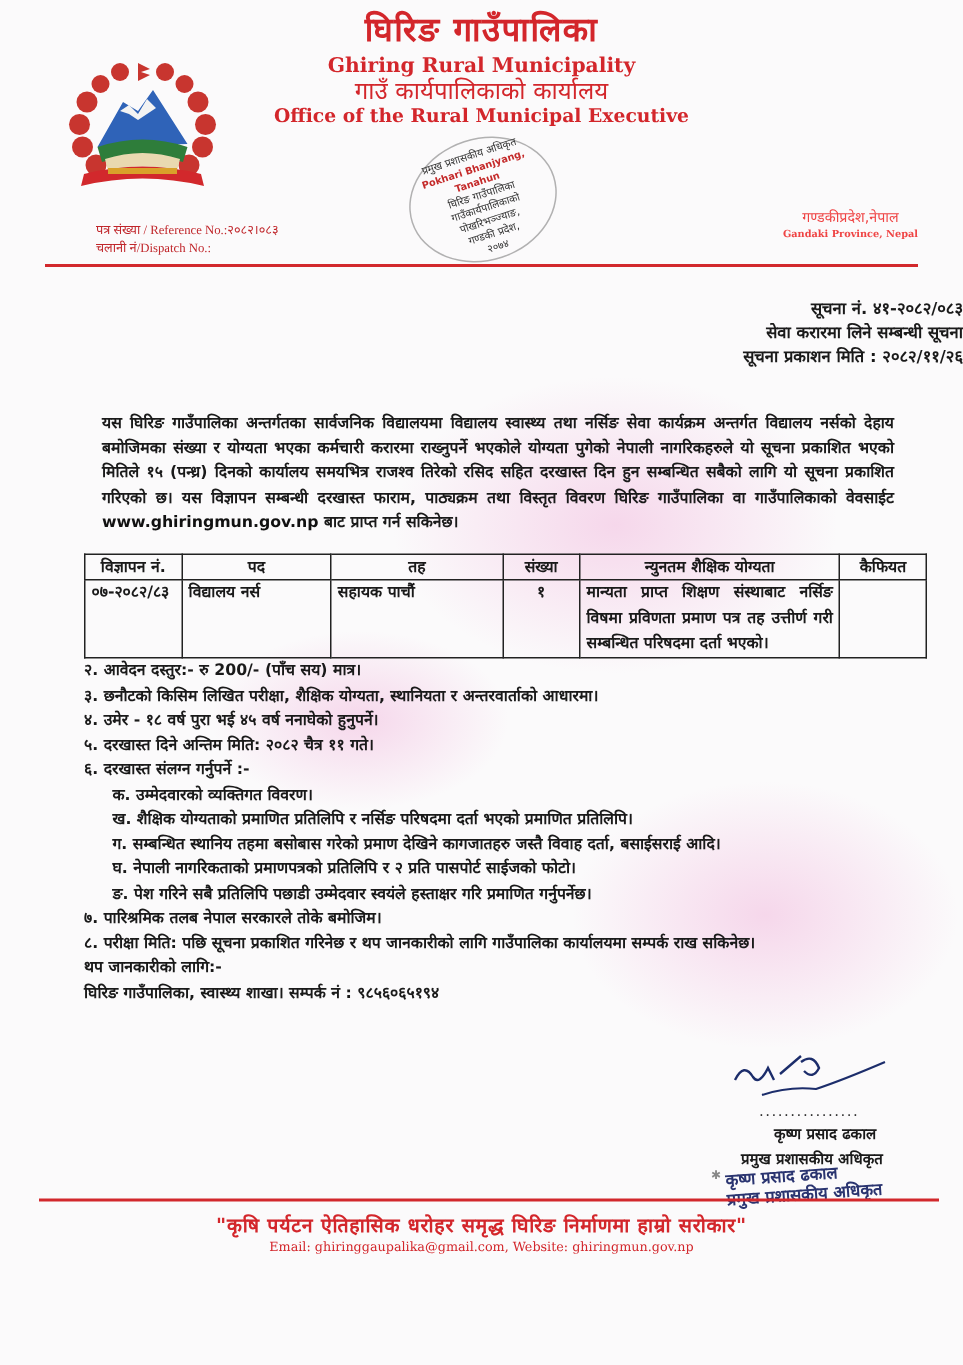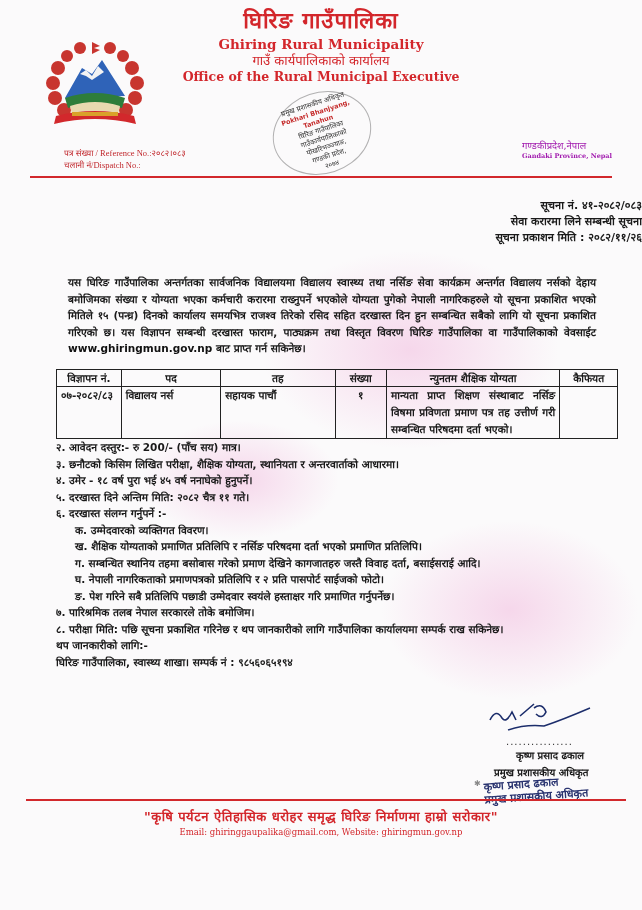--- a/index.html
+++ b/index.html
@@ -14,30 +14,30 @@
   .wash {
     position: absolute; border-radius: 50%;
     background: radial-gradient(ellipse at center, rgba(236,150,205,0.35), rgba(236,150,205,0) 70%);
     pointer-events: none;
   }
   
   .emblem { position: absolute; left: 40px; top: 38px; width: 110px; height: 95px; }
   .hdr-center { position: absolute; left: 0; right: 0; top: 6px; text-align: center; color: #d3262b; }
   .hdr-np-title { font-size: 22px; font-weight: bold; letter-spacing: 1px; line-height: 30px; }
   .hdr-en-title { font-family: "DejaVu Serif", serif; font-size: 13.5px; font-weight: bold; line-height: 17px; }
-  .hdr-np-office { font-size: 13px; line-height: 16px; }
+  .hdr-np-office { font-size: 16px; line-height: 16px; }
   .hdr-en-office { font-family: "DejaVu Serif", serif; font-size: 12.5px; font-weight: bold; line-height: 16px; }
   .stamp {
     position: absolute; left: 272px; top: 92px; width: 100px; height: 82px;
     border-radius: 50%; border: 1px solid rgba(40,40,40,0.35);
     transform: rotate(-18deg);
     font-size: 7px; color: #333; text-align: center; line-height: 9px; padding-top: 6px; box-sizing: border-box;
   }
   .stamp .en { color: #c42a2a; font-weight: bold; font-size: 6.5px; }
-  .province { position: absolute; right: 30px; top: 139px; text-align: left; color: #a21caf; }
+  .province { position: absolute; right: 30px; top: 139px; text-align: center; color: #ef4444; }
   .province .np { font-size: 9.5px; line-height: 13px; }
   .province .en { font-family: "DejaVu Serif", serif; font-size: 6.5px; font-weight: bold; }
   .ref { position: absolute; left: 64px; top: 147px; color: #c0262b; font-size: 8.5px; line-height: 12px; font-family: Liberation Serif, serif; }
   .rule-top { position: absolute; left: 30px; right: 30px; top: 176px; height: 2px; background: #d2282c; }
 
   
   .title-block { position: absolute; left: 0; right: 0; top: 198px; text-align: right; font-weight: bold; font-size: 11px; line-height: 16px; }
 
   
   .body { position: absolute; left: 56px; right: 34px; top: 262px; font-size: 10.5px; line-height: 16.5px; font-weight: bold; }

